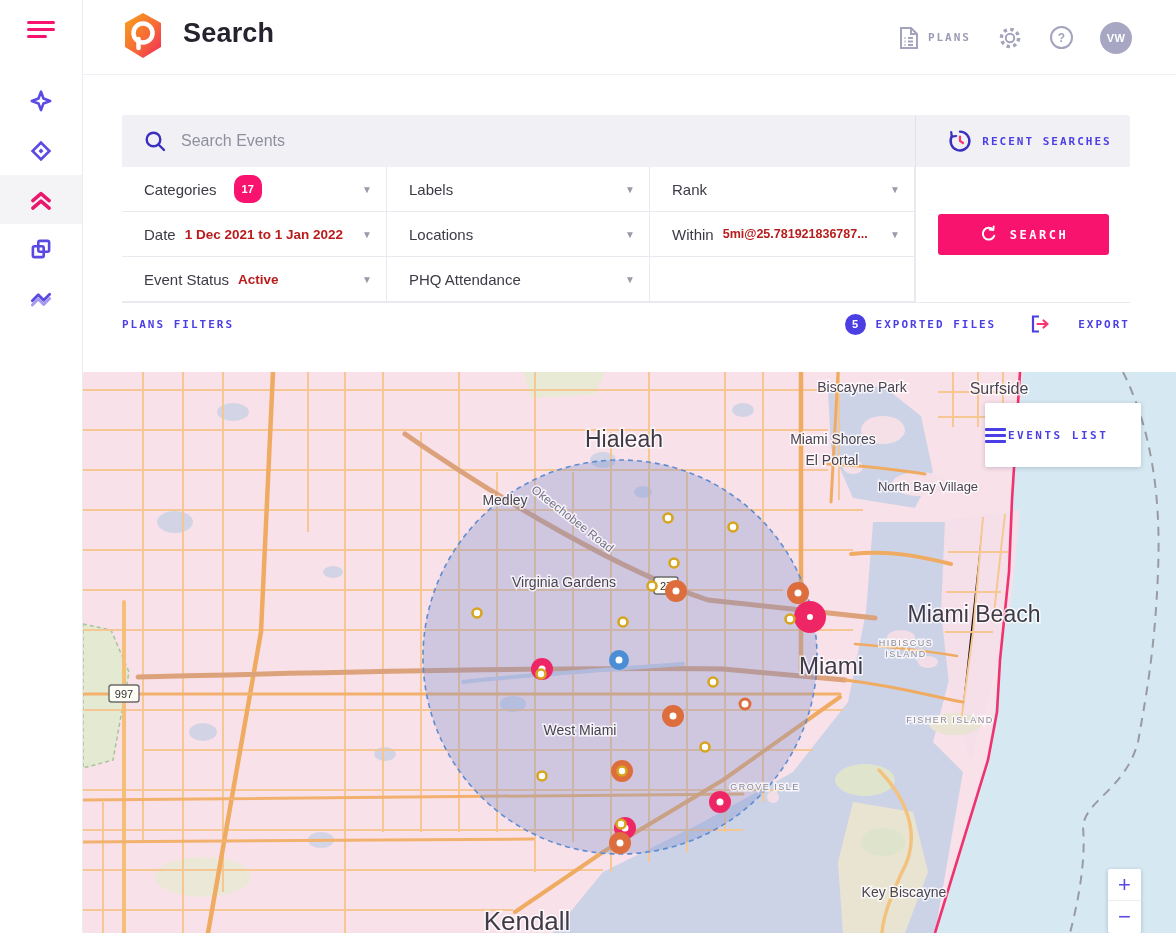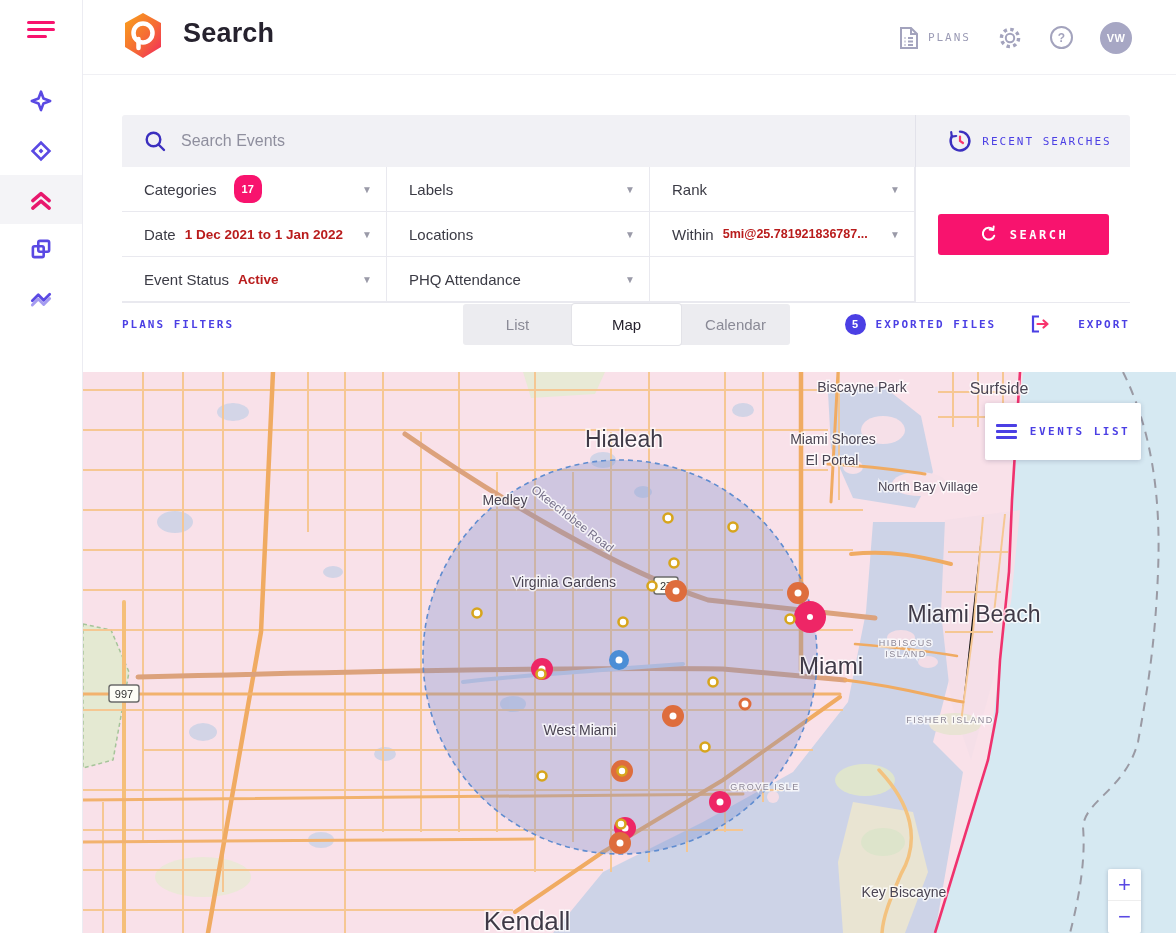--- a/index.html
+++ b/index.html
@@ -13,21 +13,21 @@
   .rail-burger span:nth-child(3){ width:20px; }
   .rail-item { position:absolute; left:0; width:82px; height:49px; display:flex; align-items:center; justify-content:center; cursor:pointer; }
   .rail-item.active { background:#f4f4f7; }
 
   
   .header { position:absolute; left:83px; top:0; width:1093px; height:75px; background:#fff; border-bottom:1px solid #f0f0f4; z-index:20; }
   .logo { position:absolute; left:38px; top:12px; width:44px; height:48px; }
   .page-title { position:absolute; left:100px; top:18px; font-size:27px; font-weight:700; color:#26222e; letter-spacing:.2px; }
   .hdr-right { position:absolute; right:44px; top:0; height:75px; display:flex; align-items:center; gap:26px; }
   .plans { display:flex; align-items:center; gap:8px; cursor:pointer; }
-  .mini-label { font-family:"DejaVu Sans Mono", monospace; font-size:11px; font-weight:400; letter-spacing:2px; }
+  .mini-label { font-family:"DejaVu Sans Mono", monospace; font-size:11px; font-weight:700; letter-spacing:2px; }
   .plans .mini-label { color:#9b9bb5; }
   .avatar { width:32px; height:32px; border-radius:50%; background:#a7a7c4; color:#fff; font-size:11px; font-weight:700; display:flex; align-items:center; justify-content:center; letter-spacing:.5px; cursor:pointer; }
 
   
   .panel { position:absolute; left:122px; top:88px; width:1008px; z-index:20; }
   .searchbar { display:flex; height:52px; background:#f1f1f5; border-radius:3px 3px 0 0;margin-top:27px; }
   .searchbar-main { flex:1; display:flex; align-items:center; padding-left:22px; gap:14px; }
   .searchbar input { border:0; outline:0; background:transparent; font-size:16px; color:#3b3b45; width:560px; font-family:"Liberation Sans",sans-serif; }
   .searchbar input::placeholder { color:#8f8f9e; }
   .recent { width:215px; border-left:1px solid #e2e2ea; display:flex; align-items:center; justify-content:center; gap:10px; cursor:pointer;padding-left:14px; }
@@ -53,21 +53,21 @@
   .seg.active { background:#fff; color:#26222e; box-shadow:0 0 0 1px #e3e3e8; font-weight:500; }
   .export-cluster { position:absolute; right:0; display:flex; align-items:center; gap:34px; }
   .exported { display:flex; align-items:center; gap:10px; cursor:pointer; }
   .count-badge { width:21px; height:21px; border-radius:50%; background:#4b3fe4; color:#fff; font-size:11px; font-weight:700; display:flex; align-items:center; justify-content:center; }
   .purple-mini { font-family:"DejaVu Sans Mono",monospace; font-size:11px; font-weight:700; letter-spacing:2px; color:#4b3fe4; }
   .export-btn { display:flex; align-items:center; gap:27px; cursor:pointer; }
 
   
   .map { position:absolute; left:83px; top:372px; width:1093px; height:561px; z-index:10; overflow:hidden; background:#f9e1e9; }
   .map svg text { font-family:"Liberation Sans",sans-serif; }
-  .events-list-btn { position:absolute; left:902px; top:31px; width:156px; height:57px; background:#fff; border-radius:2px; box-shadow:0 1px 5px rgba(40,40,80,.22); display:flex; align-items:center; justify-content:center; gap:13px; cursor:pointer; }
+  .events-list-btn { position:absolute; left:902px; top:31px; width:156px; height:64px; background:#fff; border-radius:2px; box-shadow:0 1px 5px rgba(40,40,80,.22); display:flex; align-items:center; gap:2px; cursor:pointer; }
   .events-list-btn .purple-mini { letter-spacing:2.5px; }
   .el-burger span { display:block; width:21px; height:3px; background:#4b3fe4; border-radius:1px; margin:3px 0; }
   .zoomctl { position:absolute; left:1025px; top:497px; width:33px; box-shadow:0 1px 4px rgba(40,40,80,.25); border-radius:2px; overflow:hidden; }
   .zoomctl button { display:block; width:33px; height:32px; background:#fff; border:0; border-bottom:1px solid #eee; color:#5a49e3; font-size:22px; line-height:1; cursor:pointer; font-family:"Liberation Sans",sans-serif; }
   .zoomctl button:last-child { border-bottom:0; }
 </style>
 </head>
 <body>
 
 <div class="app">
@@ -210,25 +210,20 @@
               <path d="M18.6 1.8 L18 6.4 L13.4 5.8" fill="none" stroke="#fff" stroke-width="2.4" stroke-linecap="round" stroke-linejoin="round"></path>
             </svg>
           <span>SEARCH</span>
         </button>
       </div>
     </div>
   </section>
 
   <div class="toggle-row">
     <span class="clear-filters">PLANS FILTERS</span>
-    <div class="segmented">
-      <div class="seg">List</div>
-      <div class="seg active">Map</div>
-      <div class="seg">Calendar</div>
-    </div>
     <div class="export-cluster">
       <div class="exported">
         <span class="count-badge">5</span>
         <span class="purple-mini">EXPORTED FILES</span>
       </div>
       <div class="export-btn">
         <svg width="21" height="20" viewBox="0 0 21 20">
             <path d="M9 2.5 H3 V17.5 H9" fill="none" stroke="#4b3fe4" stroke-width="2.2"></path>
             <path d="M7.5 10 H17" stroke="#f8356d" stroke-width="2.2" stroke-linecap="round"></path>
             <path d="M13.5 6.5 L17.5 10 L13.5 13.5" fill="none" stroke="#f8356d" stroke-width="2.2" stroke-linecap="round" stroke-linejoin="round"></path>

